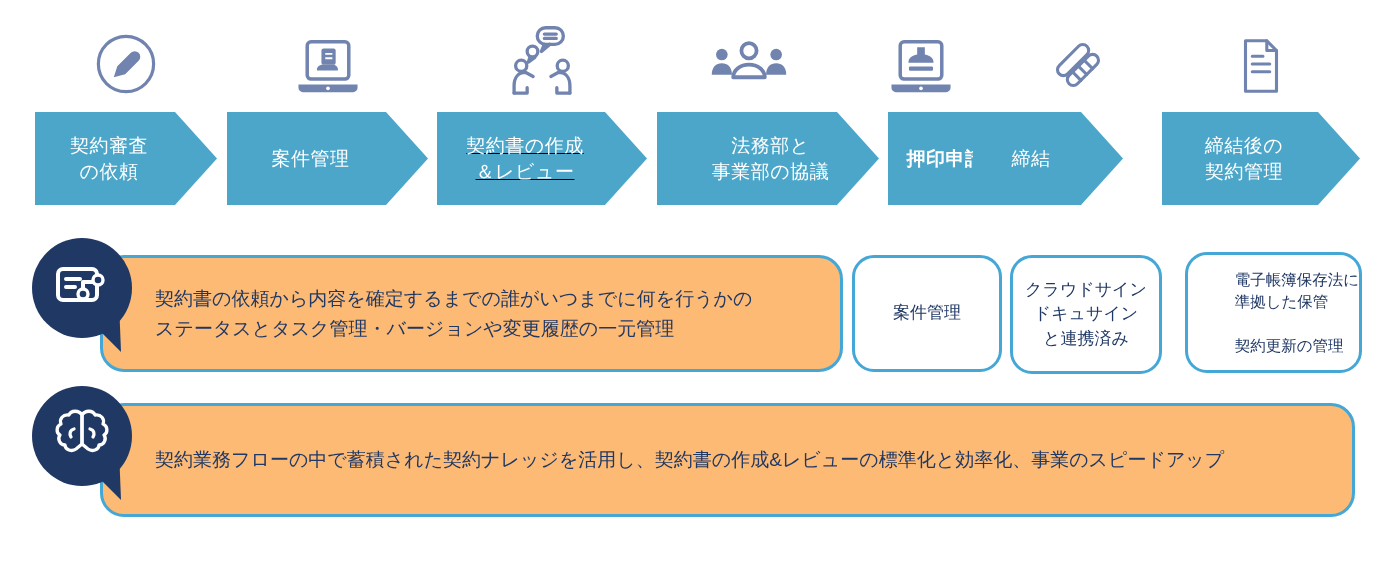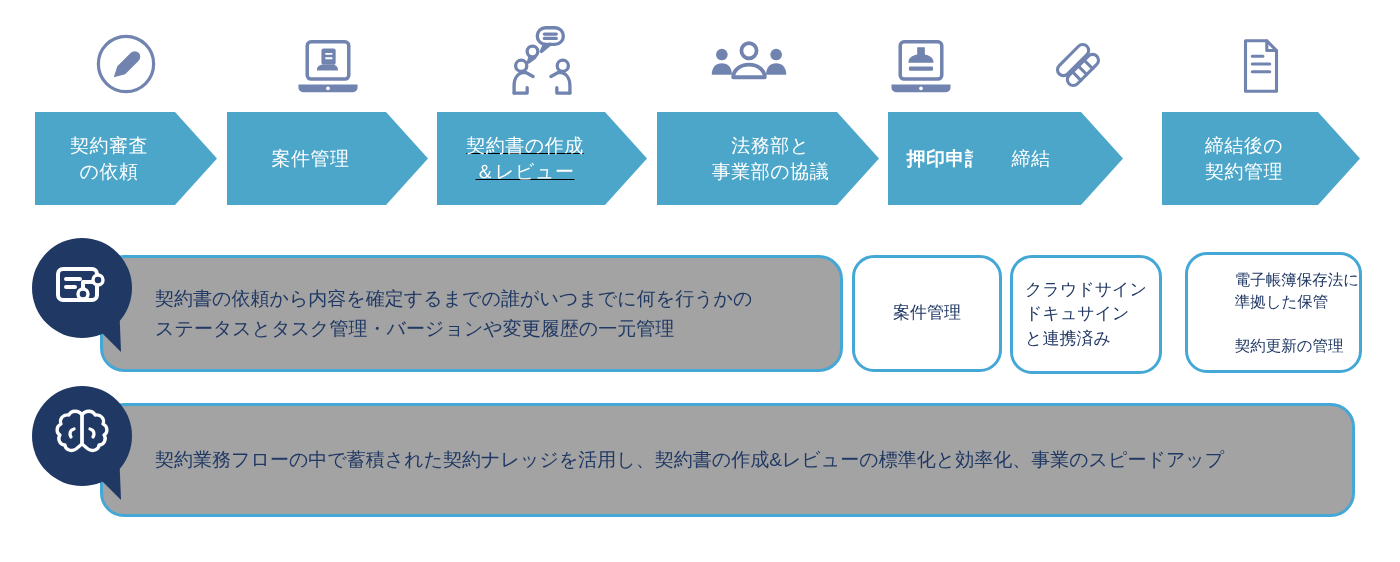--- a/index.html
+++ b/index.html
@@ -10,21 +10,21 @@
   .arrow{position:absolute;top:112px;height:93px;background:#4BA6C9;
          clip-path:polygon(0 0, calc(100% - 42px) 0, 100% 50%, calc(100% - 42px) 100%, 0 100%);
          display:flex;align-items:center;justify-content:center;}
   .arrow-label{color:#ffffff;font-size:19px;line-height:1.35;text-align:center;
                white-space:pre-line;padding-right:34px;letter-spacing:.5px;}
 
   .step-icon{position:absolute;top:16px;height:82px;display:flex;align-items:flex-end;justify-content:center;}
   .step-icon svg{display:block;}
 
   
-  .note-box{position:absolute;border:3px solid #45A7D5;border-radius:24px;background:#a3a3a3;
+  .note-box{position:absolute;border:3px solid #45A7D5;border-radius:24px;background:#fdba74;
             display:flex;align-items:center;box-sizing:border-box;}
   .note-text{color:#203864;font-size:19px;line-height:1.55;white-space:pre-line;}
   .small-box{position:absolute;border:3px solid #45A7D5;border-radius:22px;background:#ffffff;
              display:flex;align-items:center;justify-content:center;box-sizing:border-box;}
   .small-text{color:#203864;white-space:pre-line;line-height:1.45;}
 
   .bubble{position:absolute;width:110px;height:120px;z-index:3;}
 </style>
 </head>
 <body>
@@ -153,21 +153,21 @@
   <div class="note-box" style="left:100px;top:255px;width:743px;height:117px;">
     <div class="note-text" style="padding-left:52px;">契約書の依頼から内容を確定するまでの誰がいつまでに何を行うかの
 ステータスとタスク管理・バージョンや変更履歴の一元管理</div>
   </div>
 
   <div class="small-box" style="left:852px;top:255px;width:150px;height:117px;">
     <div class="small-text" style="font-size:17px;text-align:center;">案件管理</div>
   </div>
 
   <div class="small-box" style="left:1010px;top:255px;width:152px;height:119px;">
-    <div class="small-text" style="font-size:17px;text-align:left;">クラウドサイン
+    <div class="small-text" style="font-size:17px;text-align:center;">クラウドサイン
 ドキュサイン
 と連携済み</div>
   </div>
 
   <div class="small-box" style="left:1185px;top:252px;width:177px;height:121px;justify-content:flex-end;">
     <div class="small-text" style="font-size:15.5px;text-align:left;padding-left:16px;line-height:1.42;">電子帳簿保存法に
 準拠した保管
 
 契約更新の管理</div>
   </div>

